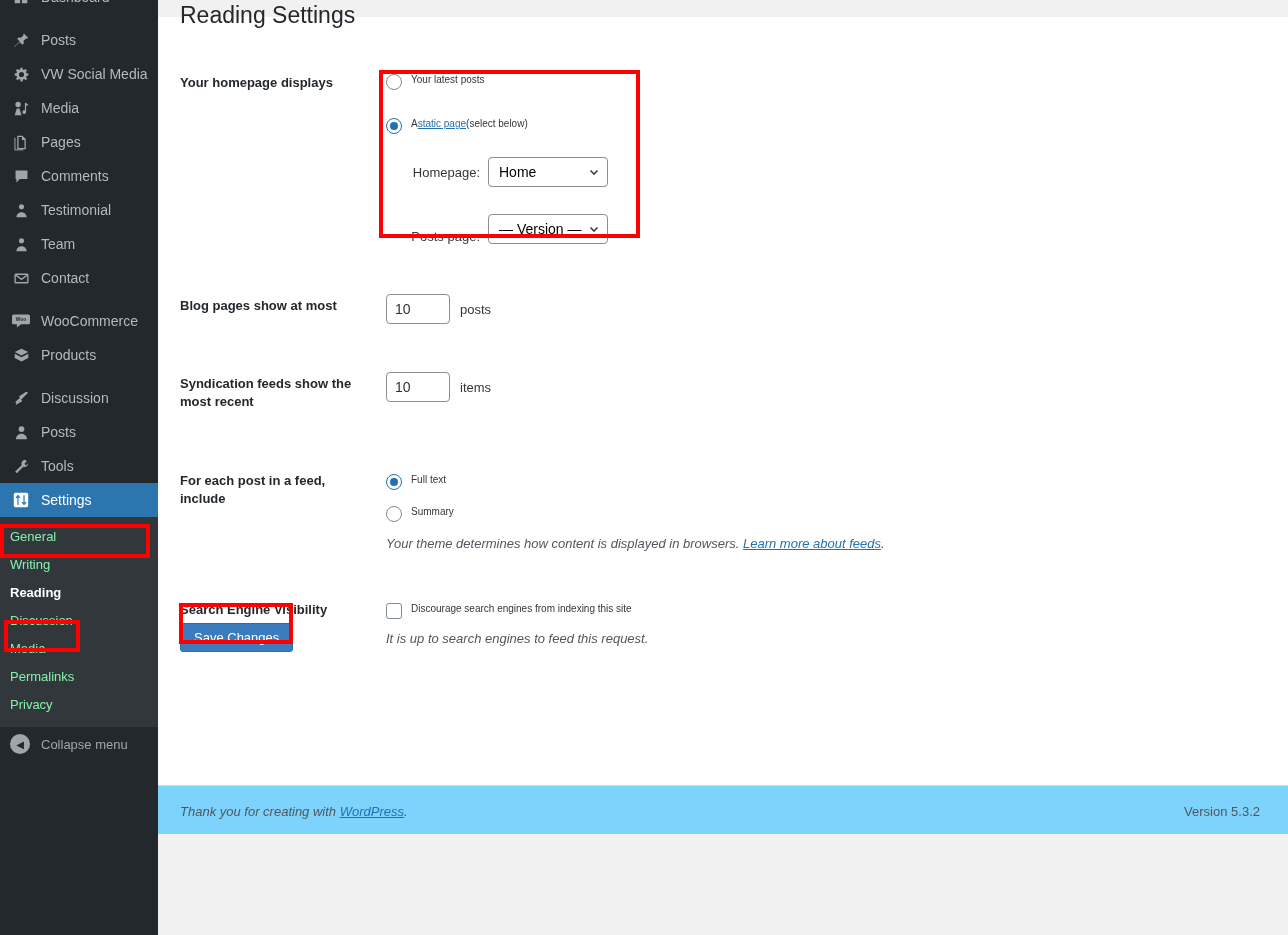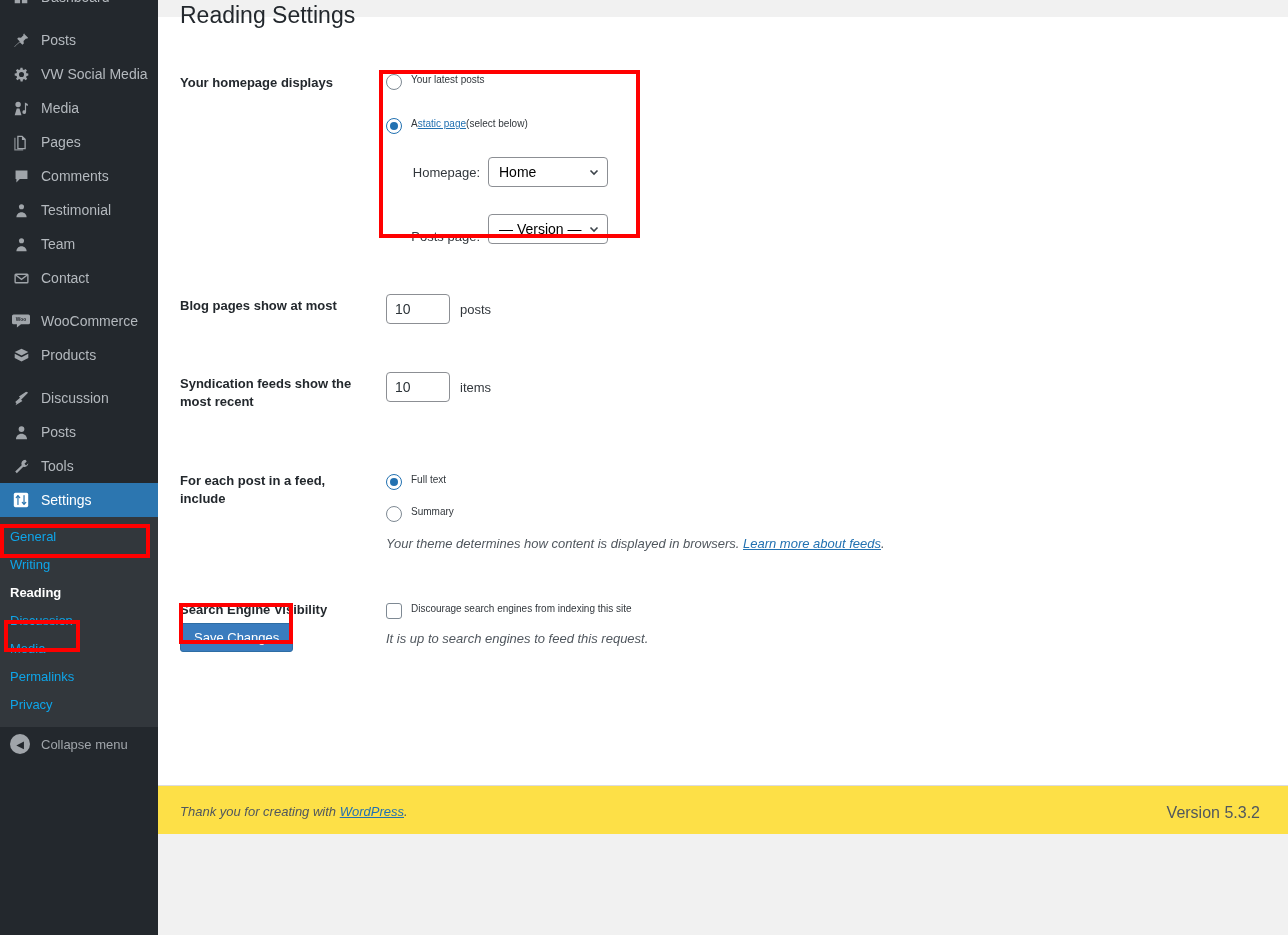--- a/index.html
+++ b/index.html
@@ -87,21 +87,21 @@
 
   .submenu {
     background: #32373c;
     padding: 6px 0 8px 0;
   }
   .submenu-item {
     display: block;
     position: relative;
     padding: 6px 0 6px 10px;
     font-size: 13px;
-    color: #0ea5e9;
+    color: #86efac;
     cursor: pointer;
     line-height: 16px;
   }
   .submenu-item.current {
     color: #fff;
     font-weight: bold;
   }
 
   .collapse-row {
     display: flex;
@@ -312,35 +312,35 @@
 
   
   .wp-footer {
     position: absolute;
     left: 0;
     top: 768px;
     width: 1130px;
     height: 49px;
     border-top: 1px solid #dcdcde;
     box-sizing: border-box;
-    background: #fde047;
+    background: #7dd3fc;
   }
   .footer-left {
     position: absolute;
     left: 22px;
     top: 18px;
     font-size: 13px;
     font-style: italic;
     color: #50575e;
   }
   .footer-right {
     position: absolute;
     right: 28px;
     top: 18px;
-    font-size: 16px;
+    font-size: 13px;
     color: #50575e;
   }
 
   
   .redbox {
     position: absolute;
     border: 4px solid #ff0000;
     box-sizing: border-box;
     z-index: 50;
     pointer-events: none;

